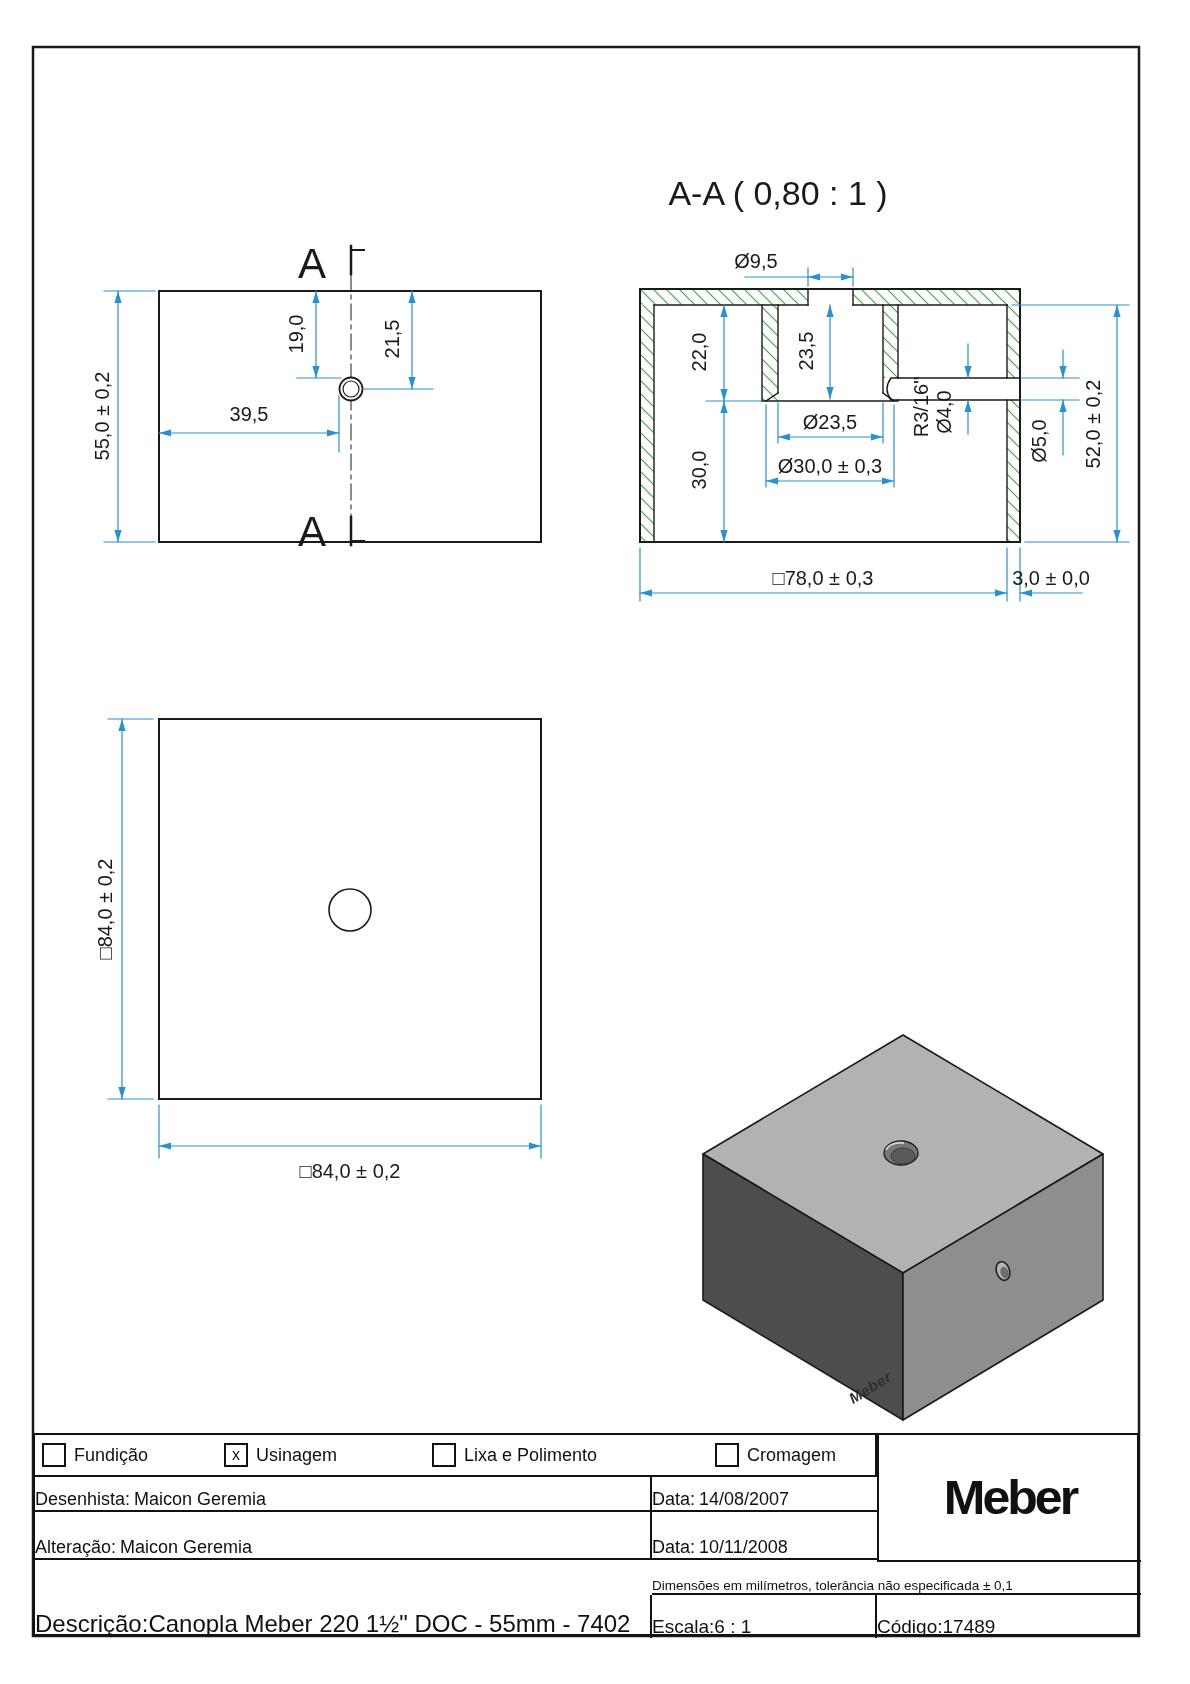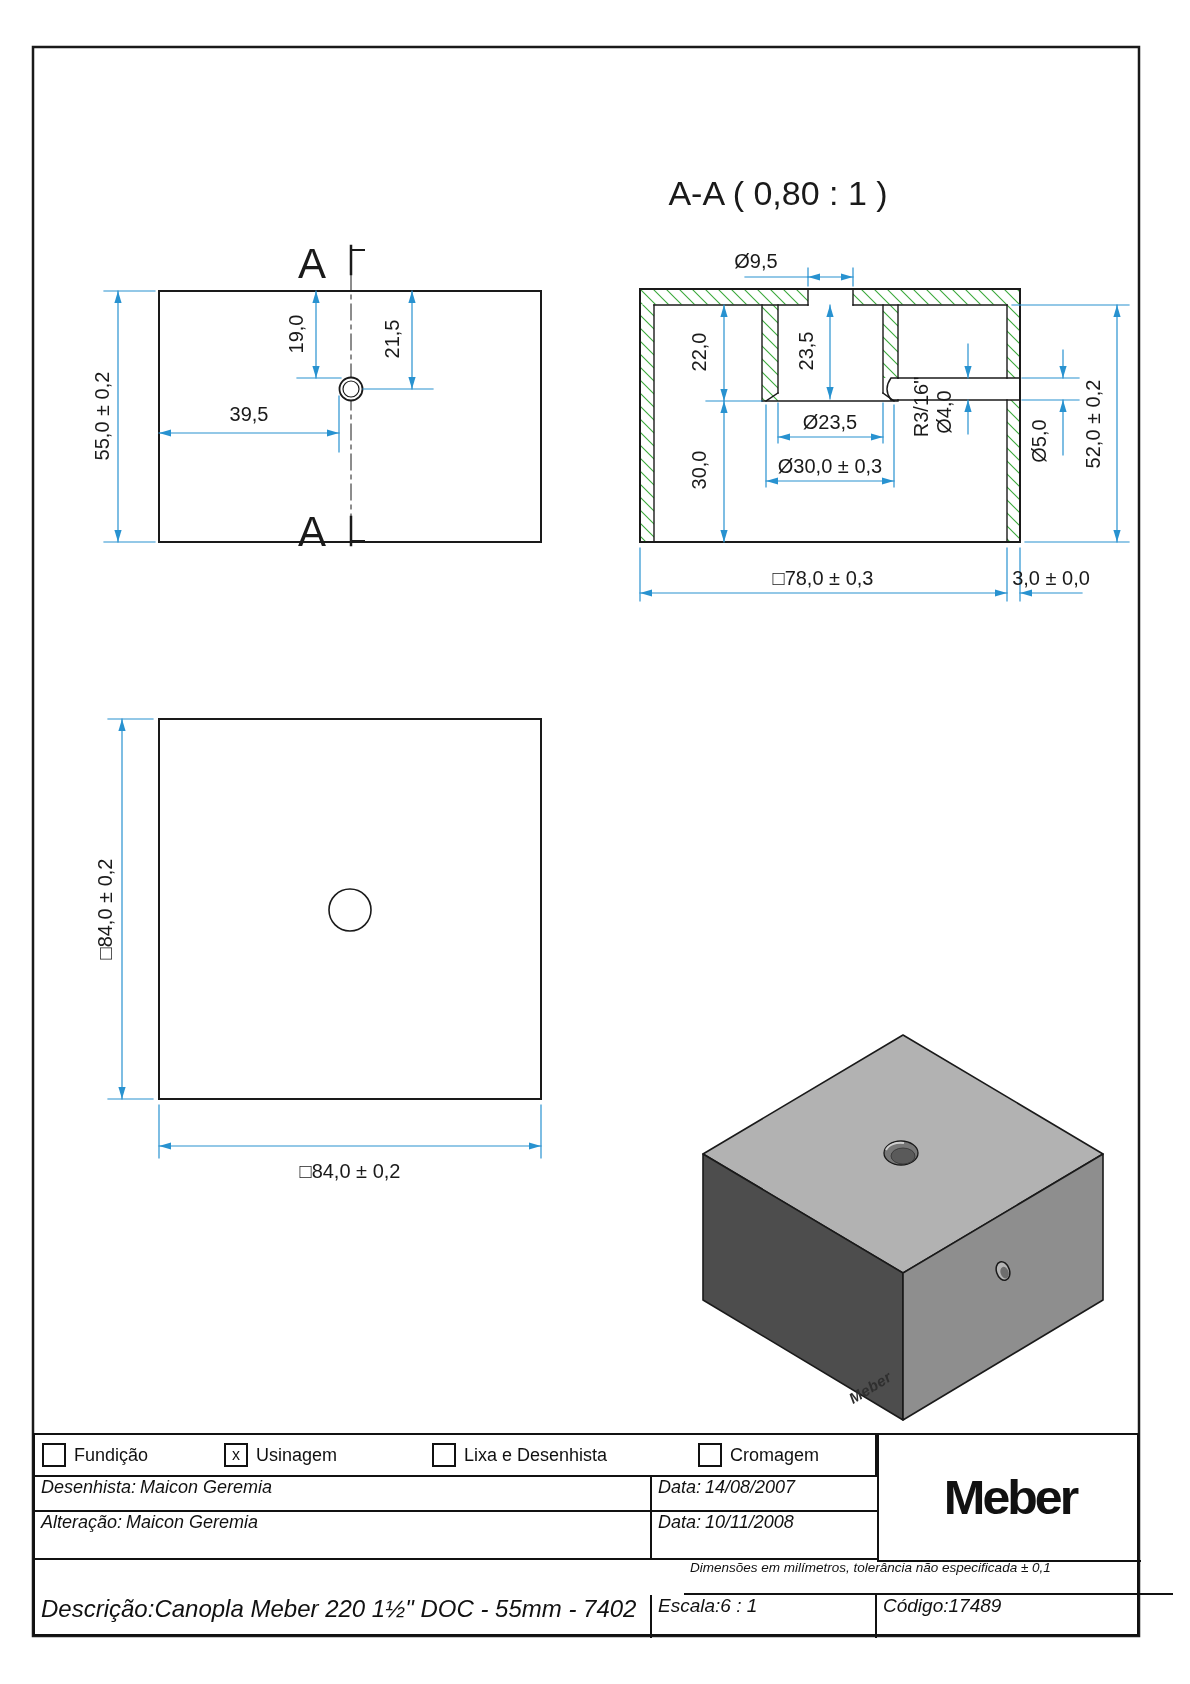--- a/index.html
+++ b/index.html
@@ -18,27 +18,27 @@
   .bb{border-bottom:2px solid #111;}
   .br{border-right:2px solid #111;}
   .tb-chk{left:0;top:0;width:842px;height:42px;}
   .chkgrp{position:absolute;top:0;height:100%;display:flex;align-items:center;}
   .chkbox{display:inline-block;width:24px;height:24px;border:2px solid #111;
           box-sizing:border-box;text-align:center;line-height:20px;font-size:16px;}
   .chklbl{margin-left:8px;font-size:18px;}
   .tb-meber{left:842px;top:0;width:264px;height:127px;border-left:2px solid #111;
             display:flex;align-items:center;justify-content:center;}
   .meber-logo{font-size:50px;font-weight:bold;letter-spacing:-3px;transform:scaleY(.96);}
-  .row-line{display:flex;align-items:flex-start;padding-left:6px;font-style:italic;}
+  .row-line{display:flex;align-items:flex-end;}
   .tb-des{left:0;top:42px;width:617px;height:35px;}
   .tb-data1{left:617px;top:42px;width:225px;height:35px;}
   .tb-alt{left:0;top:77px;width:617px;height:48px;}
   .tb-data2{left:617px;top:77px;width:225px;height:48px;}
   .tb-mat{left:0;top:125px;width:617px;height:35px;overflow:visible;z-index:2;}
-  .tb-note{left:617px;top:125px;width:489px;height:35px;font-size:13.5px;margin-left:32px;}
+  .tb-note{left:617px;top:125px;width:489px;height:35px;font-size:13.5px;}
   .tb-desc{left:0;top:160px;width:617px;height:43px;font-size:24px;}
   .tb-escala{left:617px;top:160px;width:225px;height:43px;font-size:19px;}
   .tb-codigo{left:842px;top:160px;width:264px;height:43px;font-size:19px;}
   .lbl{margin-right:4px;}
 </style>
 </head>
 <body>
 
 <div class="page">
 
@@ -208,23 +208,23 @@
       <div class="chkgrp" style="left:7px">
         <span class="chkbox"></span>
         <span class="chklbl">Fundição</span>
       </div>
       <div class="chkgrp" style="left:189px">
         <span class="chkbox">x</span>
         <span class="chklbl">Usinagem</span>
       </div>
       <div class="chkgrp" style="left:397px">
         <span class="chkbox"></span>
-        <span class="chklbl">Lixa e Desenhista</span>
-      </div>
-      <div class="chkgrp" style="left:663px">
+        <span class="chklbl">Lixa e Polimento</span>
+      </div>
+      <div class="chkgrp" style="left:680px">
         <span class="chkbox"></span>
         <span class="chklbl">Cromagem</span>
       </div>
     </div>
 
     <div class="cell tb-meber bb">
       <span class="meber-logo">Meber</span>
     </div>
 
     <div class="cell tb-des bb br row-line">

